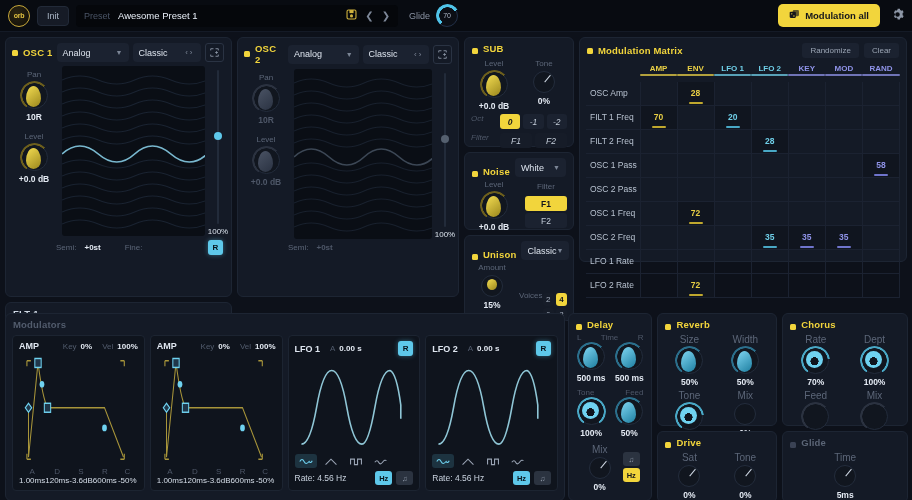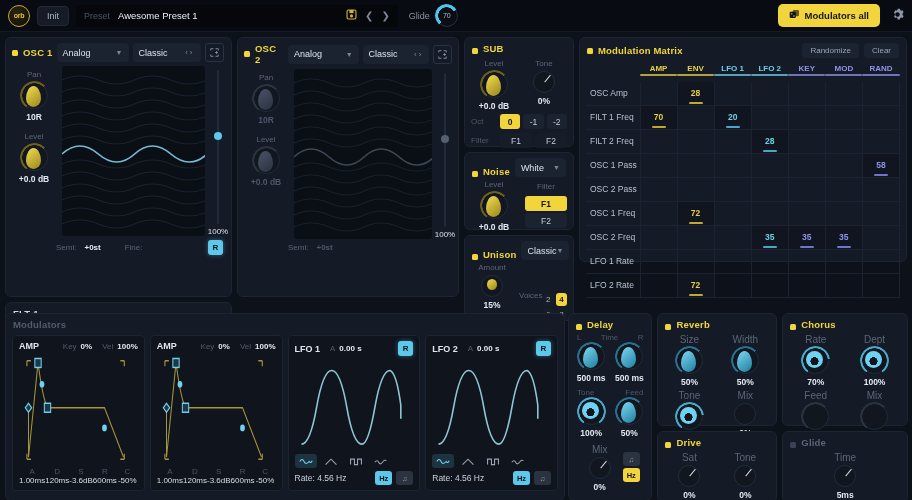--- a/index.html
+++ b/index.html
@@ -151,21 +151,21 @@
   }
   .slope.on { background:#f2d53c;color:#14161c;font-weight:bold; }
   .shape-ico { width:34px;height:12px;display:flex;align-items:center;justify-content:center; }
 
   
   .sub { height:110px; }
   .noise { height:78px; }
   .uni { height:86px; }
   .two-knob { display:flex; justify-content:space-around; padding:2px 4px 3px 4px; }
   .kcell { display:flex;flex-direction:column;align-items:center;width:46px; }
-  .seg-row { display:flex;align-items:center;gap:3px;padding:0 6px 4px 6px; }
+  .seg-row { display:flex;align-items:flex-start;gap:3px;padding:0 6px 4px 6px;font-style:italic; }
   .seg-lbl { font-size:8px;color:#4f5869;width:26px; }
   .seg {
     flex:1;height:15px;border-radius:3px;background:#1b2230;color:#c3ccd8;
     display:flex;align-items:center;justify-content:center;font-size:8.5px;
   }
   .seg.on { background:#f2d53c;color:#14161c;font-weight:bold; }
   .seg.flat { background:#161c28; }
   .noise-body { display:flex;padding:0 6px 4px 6px;gap:8px; }
   .fstack { display:flex;flex-direction:column;gap:2px;flex:1;padding-top:2px; }
   .fbtn { height:15px;border-radius:3px;display:flex;align-items:center;justify-content:center;
@@ -284,21 +284,21 @@
     <div class="spacer"></div>
     <div class="btn-random">
       <span class="dice">
         <svg width="11" height="11" viewBox="0 0 16 16">
             <rect x="1" y="4" width="9" height="9" rx="1.6" fill="#14161c"></rect>
             <rect x="5.5" y="1.5" width="9" height="9" rx="1.6" fill="#14161c" opacity=".65"></rect>
             <circle cx="4" cy="7" r="1" fill="#f2d53c"></circle>
             <circle cx="7.2" cy="10.2" r="1" fill="#f2d53c"></circle>
           </svg>
       </span>
-      <span>Modulators all</span>
+      <span>Modulation all</span>
     </div>
     <div class="gear">
       <svg width="13" height="13" viewBox="0 0 16 16">
           <path d="M8 5.2a2.8 2.8 0 100 5.6 2.8 2.8 0 000-5.6zm6.3 3.6l1.3 1-1.4 2.4-1.6-.5a5.8 5.8 0 01-1.3.8l-.3 1.6H8.2l-.3-1.6a5.8 5.8 0 01-1.3-.8l-1.6.5L3.6 9.8l1.3-1a5.6 5.6 0 010-1.6l-1.3-1L5 2.8l1.6.5c.4-.3.8-.6 1.3-.8l.3-1.6h2.8l.3 1.6c.5.2.9.5 1.3.8l1.6-.5 1.4 2.4-1.3 1a5.6 5.6 0 010 1.6z" fill="#8d97a7"></path>
         </svg>
     </div>
   </div>
 
   <div class="body">
 

